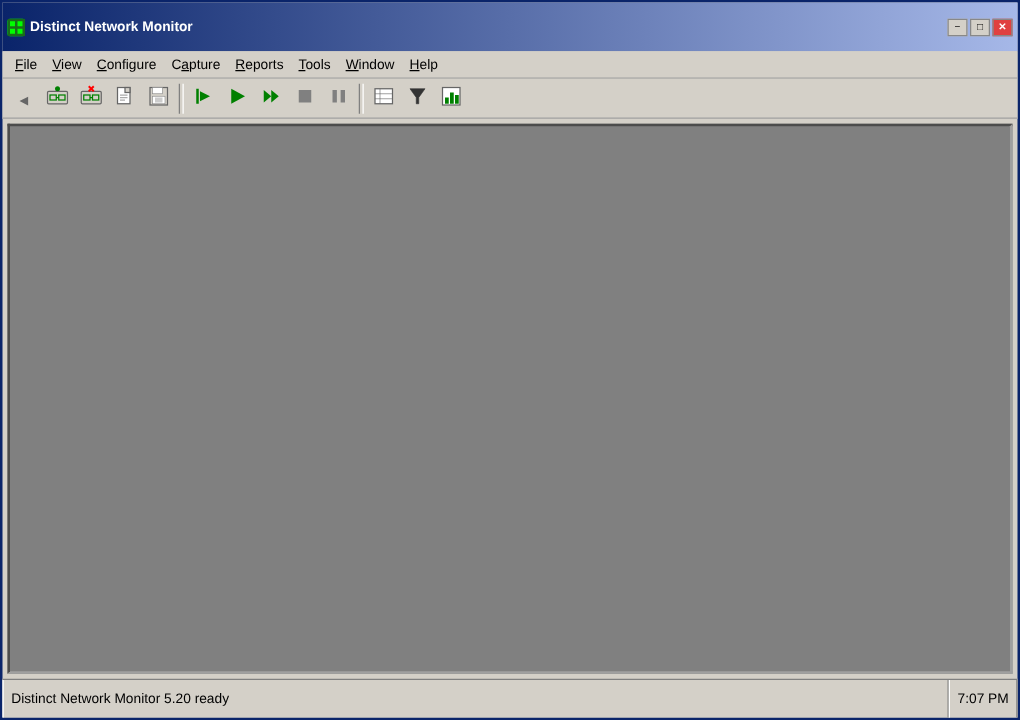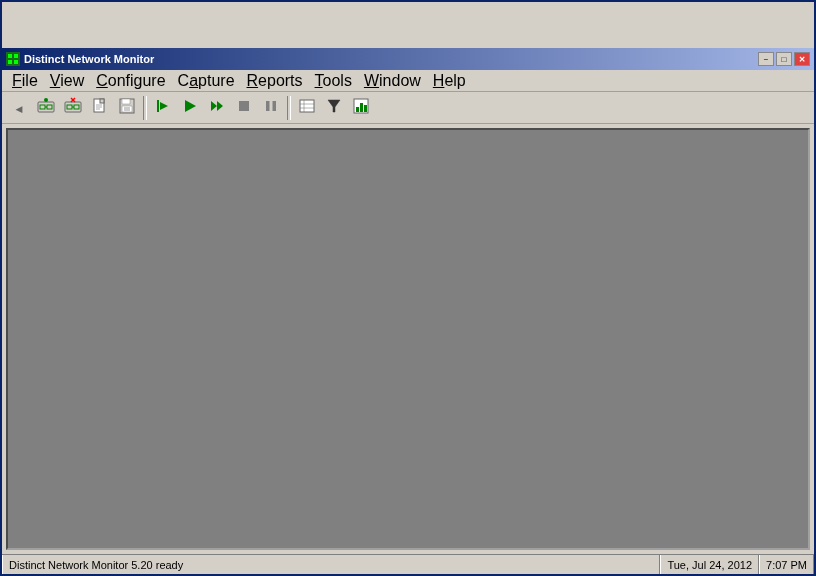--- a/index.html
+++ b/index.html
@@ -14,27 +14,26 @@
     .window {
       width: 816px;
       height: 576px;
       background: #d4d0c8;
       border: 2px solid #0a246a;
       display: flex;
       flex-direction: column;
     }
     .title-bar {
       background: linear-gradient(to right, #0a246a, #a6b8e8);
-      height: 22px;
+      height: 39px;
       display: flex;
       align-items: center;
       justify-content: space-between;
       padding: 0 4px;
       flex-shrink: 0;
-      margin-top: 46px;
     }
     .title-bar-left {
       display: flex;
       align-items: center;
       gap: 4px;
     }
     .title-icon {
       width: 14px;
       height: 14px;
       background: #00ff00;
@@ -77,21 +76,21 @@
       background: #d4d0c8;
       display: flex;
       align-items: center;
       padding: 0 4px;
       border-bottom: 1px solid #a0a0a0;
       flex-shrink: 0;
     }
     .menu-item {
       padding: 2px 6px;
       cursor: pointer;
-      font-size: 16px;
+      font-size: 11px;
       color: #000;
     }
     .toolbar {
       height: 32px;
       background: #d4d0c8;
       display: flex;
       align-items: center;
       padding: 2px 4px;
       border-bottom: 1px solid #a0a0a0;
       flex-shrink: 0;
@@ -120,21 +119,21 @@
       padding: 4px;
       overflow: hidden;
     }
     .content-area {
       width: 100%;
       height: 100%;
       background: #808080;
       border: 2px inset #a0a0a0;
     }
     .status-bar {
-      height: 20px;
+      height: 31px;
       background: #d4d0c8;
       border-top: 1px solid #808080;
       display: flex;
       align-items: center;
       flex-shrink: 0;
     }
     .status-segment {
       height: 100%;
       display: flex;
       align-items: center;
@@ -337,19 +336,16 @@
 
   <div class="main-area">
     <div class="content-area"></div>
   </div>
 
   <div class="status-bar">
     <div class="status-segment">
       <span>Distinct Network Monitor 5.20 ready</span>
     </div>
     <div class="status-segment">
-      <span>Tue, Jul 24, 2012</span>
-    </div>
-    <div class="status-segment">
       <span>7:07 PM</span>
     </div>
   </div>
 </div>
 
 </body></html>

